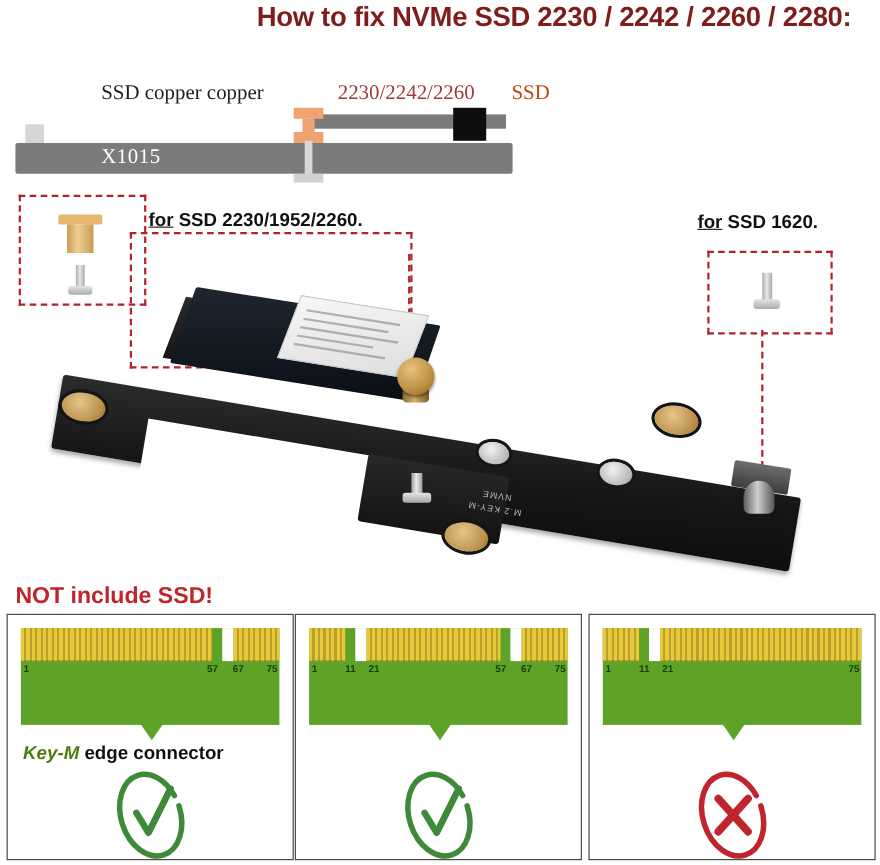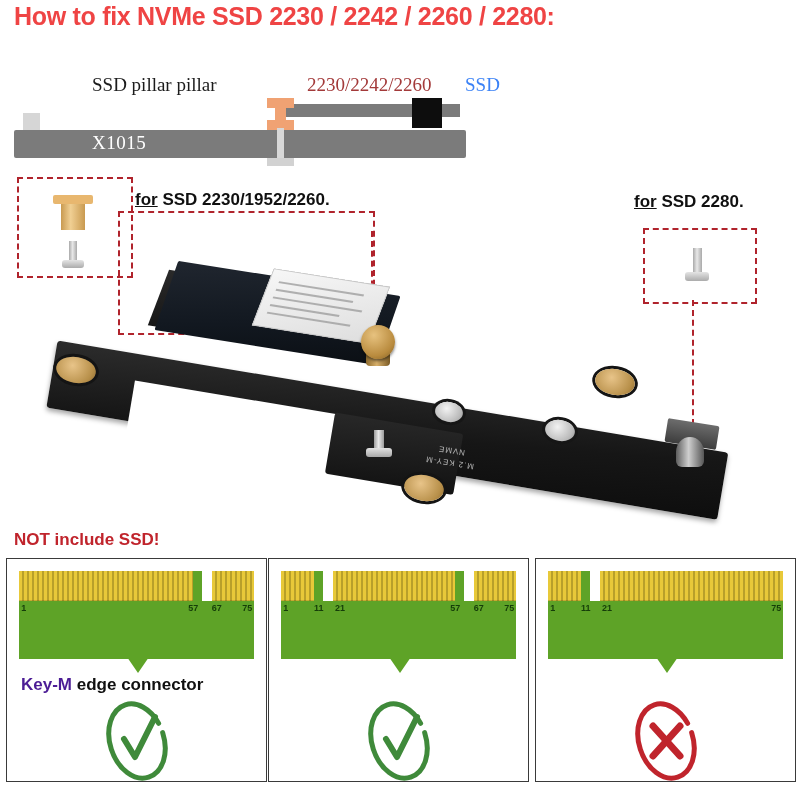--- a/index.html
+++ b/index.html
@@ -8,37 +8,37 @@
     width:800px;height:786px;position:relative;overflow:hidden;
     font-family:"Liberation Sans","DejaVu Sans",sans-serif;
     color:#1a1a1a;
   }
   .abs{position:absolute;}
 
   
   #title{
     left:14px;top:2px;width:760px;
     font-size:25px;font-weight:700;letter-spacing:-0.3px;
-    color:#ef4444;white-space:nowrap;
+    color:#7f1d1d;white-space:nowrap;text-align:right;
   }
 
   
   #schematic{left:0;top:60px;width:540px;height:110px;}
   .sch-label{position:absolute;white-space:nowrap;}
   #lbl-pillar{
     left:92px;top:14px;font-family:"Liberation Serif","DejaVu Serif",serif;
     font-size:19px;color:#1c1c1c;
   }
   #lbl-ssd-red{
     left:307px;top:14px;font-family:"Liberation Serif","DejaVu Serif",serif;
     font-size:19px;color:#a33a3a;
   }
   #lbl-ssd-blk{
     left:465px;top:14px;font-family:"Liberation Serif","DejaVu Serif",serif;
-    font-size:19px;color:#3b82f6;
+    font-size:19px;color:#c2410c;
   }
   
   #x1015-bar{
     left:14px;top:70px;width:452px;height:28px;background:#7b7b7b;border-radius:2px;
   }
   #x1015-text{
     left:92px;top:72px;font-family:"Liberation Serif","DejaVu Serif",serif;
     font-size:19px;color:#ffffff;letter-spacing:0.5px;
   }
   
@@ -158,21 +158,21 @@
   #silk-m2{left:425px;top:196px;transform:rotate(189deg);}
   #silk-nvme{left:438px;top:184px;transform:rotate(189deg);}
 
   
   .mini-pillar-top{position:absolute;background:#e8b76f;}
   .mini-screw-shaft{position:absolute;background:linear-gradient(90deg,#a9a9a9,#e8e8e8 45%,#a9a9a9);}
   .mini-screw-head{position:absolute;background:linear-gradient(180deg,#e4e4e4,#ababab);border-radius:3px;}
 
   
   #not-include{
-    left:14px;top:530px;font-size:17px;font-weight:700;color:#c0242c;white-space:nowrap;
+    left:14px;top:530px;font-size:21px;font-weight:700;color:#c0242c;white-space:nowrap;
   }
 
   
   .panel{position:absolute;border:1.5px solid #3a3a3a;background:#ffffff;}
   #panel-1{left:6px;top:558px;width:259px;height:222px;}
   #panel-2{left:268px;top:558px;width:259px;height:222px;}
   #panel-3{left:535px;top:558px;width:259px;height:222px;}
 
   .conn-wrap{position:absolute;left:12px;top:12px;width:235px;height:88px;}
   .conn-green{
@@ -189,33 +189,33 @@
   }
   .notch-arrow{
     position:absolute;bottom:-14px;width:0;height:0;
     border-left:11px solid transparent;border-right:11px solid transparent;
     border-top:16px solid #5ea327;
   }
   .conn-label{
     position:absolute;left:14px;top:116px;font-size:17px;font-weight:700;
     color:#101010;white-space:nowrap;
   }
-  .key-red{color:#4c1d95;}
+  .key-red{color:#4d7c0f;font-style:italic;}
 
   
   .mark{position:absolute;width:72px;height:92px;}
 </style>
 </head>
 <body>
 
 <div class="abs" id="title">How to fix NVMe SSD 2230 / 2242 / 2260 / 2280:</div>
 
 <div class="abs" id="schematic">
 
-  <div class="sch-label" id="lbl-pillar">SSD pillar pillar</div>
+  <div class="sch-label" id="lbl-pillar">SSD copper copper</div>
 
   <div class="sch-label" id="lbl-ssd-red">2230/2242/2260</div>
 
   <div class="sch-label" id="lbl-ssd-blk"> SSD</div>
 
   <div class="abs" id="base-tab"></div>
   <div class="abs" id="x1015-bar"></div>
   <div class="abs" id="x1015-text">X1015</div>
 
   <div class="abs" id="ssd-bar"></div>
@@ -246,21 +246,21 @@
 </div>
 
 <div class="abs dline-v" id="leader-2230"></div>
 
 <div class="abs dashbox" id="box-2280">
   <div class="mini-screw-shaft" style="left:48px;top:18px;width:9px;height:26px;"></div>
   <div class="mini-screw-head" style="left:40px;top:42px;width:24px;height:9px;"></div>
 </div>
 
 <div class="abs callout-text" id="txt-2280">
-  <span class="u-for">for</span><span> SSD 2280.</span>
+  <span class="u-for">for</span><span> SSD 1620.</span>
 </div>
 
 <div class="abs dline-v" id="leader-2280"></div>
 
 <div class="abs" id="pcb-area">
   <div class="pcb-plate abs" id="pcb-main"></div>
   <div class="abs" id="pcb-notch"></div>
   <div class="pcb-plate abs" id="pcb-tail"></div>
 
   <div class="abs" id="heatsink"></div>

